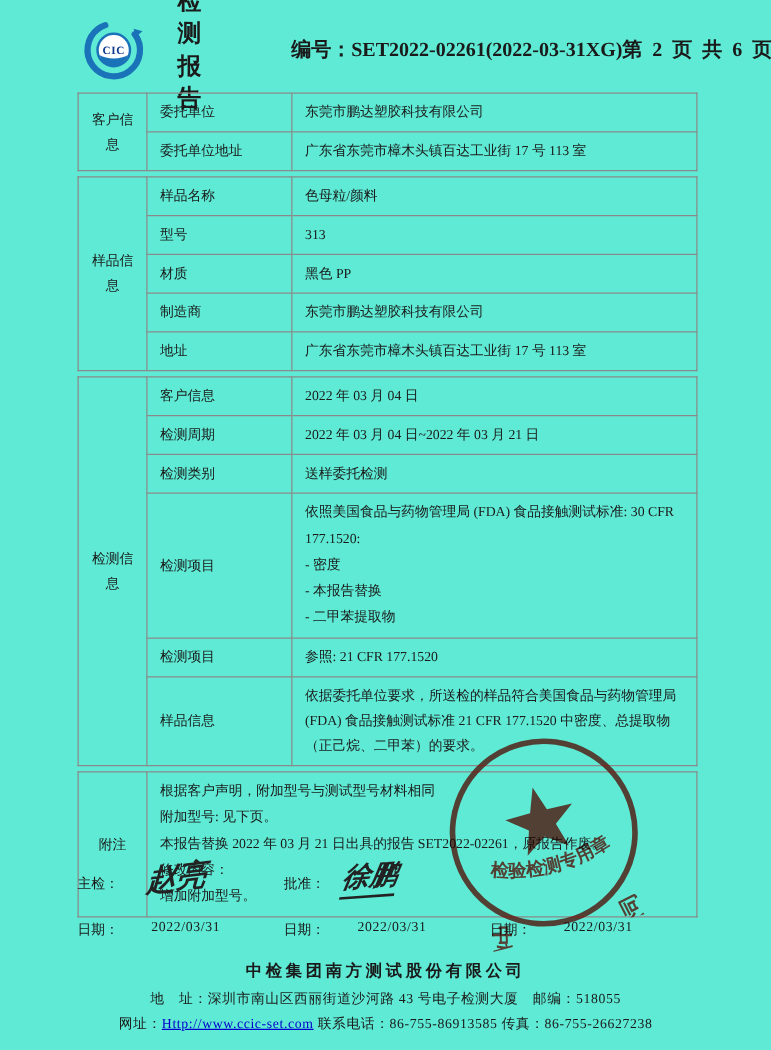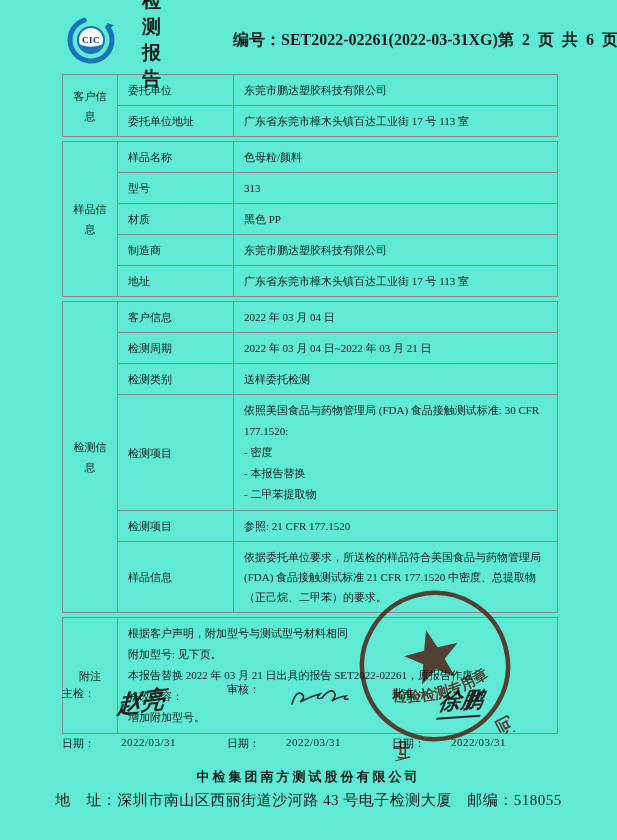--- a/index.html
+++ b/index.html
@@ -20,40 +20,40 @@
   
   .tables{position:absolute;top:74px;left:62px;width:496px;}
   table.doc{border-collapse:collapse;width:496px;table-layout:fixed;margin-bottom:4px;}
   table.doc td{border:1px solid #8a8a8a;font-size:11px;vertical-align:middle;padding:5px 10px;line-height:20px;margin-left:20px;}
   td.sec{width:34px;text-align:center;padding:4px 6px;line-height:22px;}
   td.lab{width:95px;}
   .mline div{line-height:21px;}
   
   .sig-block{position:absolute;top:672px;left:62px;width:496px;font-size:11px;}
   .sig-row{display:flex;height:46px;align-items:flex-end;}
-  .sig-cell{width:165px;display:flex;}
+  .sig-cell{width:165px;display:flex;align-items:flex-end;}
   .sig-label{font-weight:normal;padding-bottom:4px;white-space:nowrap;}
   .handwrite{
     font-family:"DejaVu Sans",sans-serif;
     font-size:24px;font-style:italic;font-weight:bold;
     transform:rotate(-7deg) skewX(-10deg);
     margin-left:22px;color:#222;white-space:nowrap;
   }
   .handwrite.approve{font-size:22px;transform:rotate(-4deg) skewX(-14deg);margin-left:14px;border-bottom:2px solid #222;}
   .squiggle{margin-left:26px;margin-bottom:2px;}
   .date-row{display:flex;margin-top:18px;}
   .date-cell{width:165px;display:flex;}
   .date-val{margin-left:26px;letter-spacing:0.5px;}
   
   .stamp{position:absolute;top:583px;left:352px;width:166px;height:166px;
     opacity:0.88;mix-blend-mode:multiply;transform:rotate(-14deg);pointer-events:none;}
   
   .footer{position:absolute;top:768px;left:0;width:617px;text-align:center;}
   .f-company{font-size:13px;font-weight:bold;letter-spacing:3px;}
-  .f-line{font-size:15px;margin-top:5px;letter-spacing:0.5px;}
+  .f-line{font-size:11px;margin-top:5px;letter-spacing:0.5px;}
   .f-link{color:#0000cc;text-decoration:underline;}
 </style>
 </head>
 <body>
 
 <div class="page">
 
   <div class="hdr">
     <svg class="logo" viewBox="0 0 58 52" xmlns="http://www.w3.org/2000/svg">
       <g transform="rotate(18 29 26)">
@@ -162,26 +162,20 @@
       </tr>
     </tbody>
       </table>
   </div>
 
   <div class="sig-block">
     <div class="sig-row">
       <div class="sig-cell">
         <span class="sig-label">主检：</span>
         <span class="handwrite">赵亮</span>
-      </div>
-      <div class="sig-cell">
-        <span class="sig-label">审核：</span>
-        <svg class="squiggle" width="72" height="34" viewBox="0 0 72 34">
-          <path d="M6 22 q4 -14 10 -10 q4 3 -2 8 q12 -6 20 -8 q-6 6 2 4 q8 -10 12 -6 q3 3 -2 9 q6 -4 14 -5 q-4 4 2 3" fill="none" stroke="#2a2a2a" stroke-width="1.6" stroke-linecap="round"></path>
-        </svg>
       </div>
       <div class="sig-cell">
         <span class="sig-label">批准：</span>
         <span class="handwrite approve">徐鹏</span>
       </div>
     </div>
     <div class="date-row">
       <div class="date-cell">
         <span>日期：</span>
         <span class="date-val">2022/03/31</span>
@@ -208,15 +202,18 @@
       <textPath href="#ringPath" startOffset="50%" text-anchor="middle">中检集团南方测试股份有限公司</textPath>
     </text>
     <text font-family="Liberation Serif, serif" font-size="14.5" font-weight="bold" fill="#dd2c23">
       <textPath href="#bannerPath" startOffset="50%" text-anchor="middle">检验检测专用章</textPath>
     </text>
   </svg>
 
   <div class="footer">
     <div class="f-company">中检集团南方测试股份有限公司</div>
     <div class="f-line">地　址：深圳市南山区西丽街道沙河路 43 号电子检测大厦　邮编：518055</div>
+    <div class="f-line">
+      <span>网址：</span><a class="f-link" href="#">Http://www.ccic-set.com</a><span> 联系电话：86-755-86913585 传真：86-755-26627238</span>
+    </div>
   </div>
 
 </div>
 
 </body></html>

